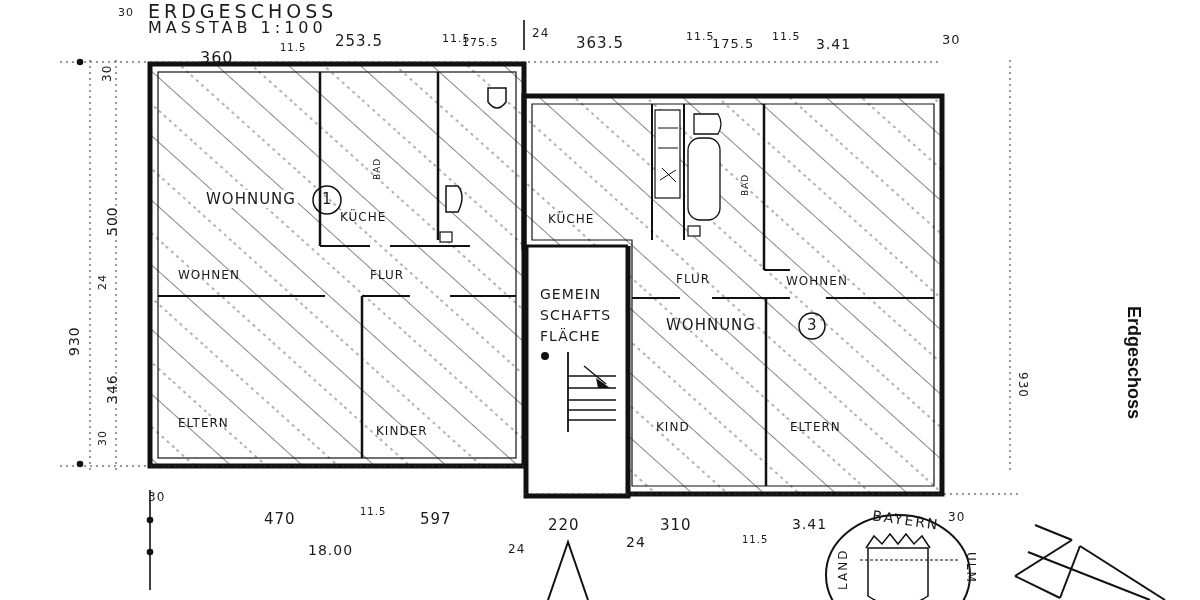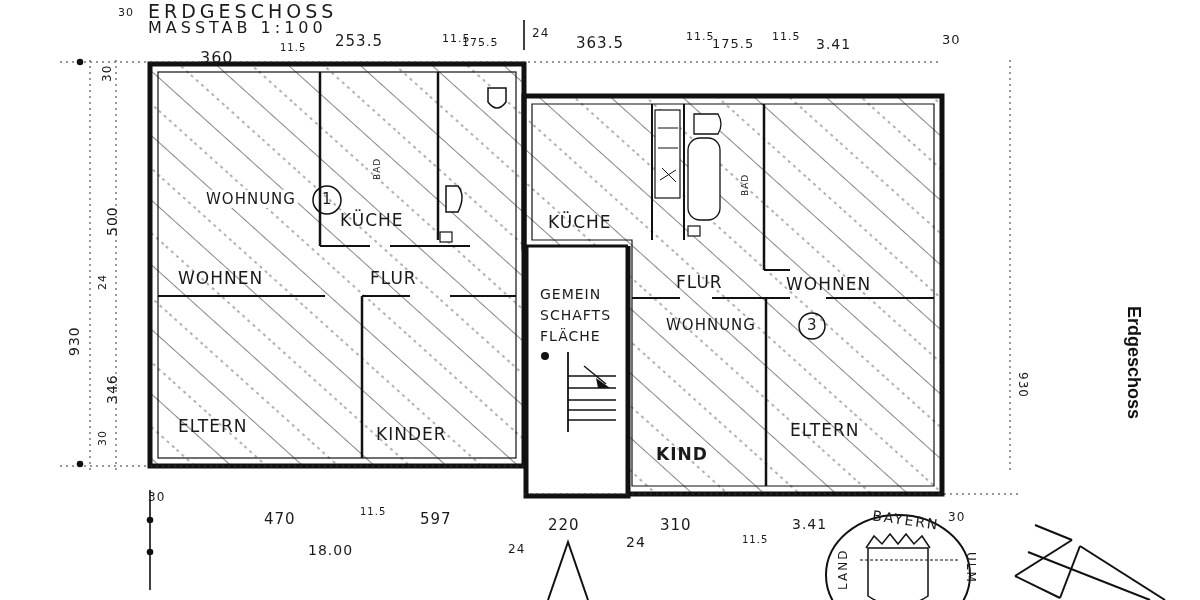--- a/index.html
+++ b/index.html
@@ -1,21 +1,21 @@
 <!DOCTYPE html>
 <html><head>
 <meta charset="utf-8">
 <style>
   html,body{margin:0;padding:0;background:#fff;}
   body{width:1200px;height:600px;overflow:hidden;position:relative;font-family:"DejaVu Sans",sans-serif;color:#111;}
   .abs{position:absolute;}
   .hand{font-family:"DejaVu Sans",sans-serif;color:#1a1a1a;letter-spacing:1px;}
   .title{font-size:19px;letter-spacing:4px;}
   .dim{font-size:13px;}
-  .room{font-size:17px;letter-spacing:1px;}
+  .room{font-size:12px;letter-spacing:1px;}
   .apt{font-size:15px;}
   svg{position:absolute;left:0;top:0;}
   .vtext{transform:rotate(-90deg);transform-origin:left top;white-space:nowrap;}
   .vtext90{transform:rotate(90deg);transform-origin:left top;white-space:nowrap;}
   .side-label{font-family:"Liberation Sans",sans-serif;font-weight:bold;font-size:18px;}
 </style>
 </head>
 <body>
 
 <svg width="1200" height="600">
@@ -177,21 +177,21 @@
 <div class="abs hand room" style="left:340px;top:210px;">KÜCHE</div>
 <div class="abs hand room" style="left:178px;top:268px;">WOHNEN</div>
 <div class="abs hand room" style="left:370px;top:268px;">FLUR</div>
 <div class="abs hand room" style="left:178px;top:416px;">ELTERN</div>
 <div class="abs hand room" style="left:376px;top:416px;margin-top:8px;">KINDER</div>
 <div class="abs hand room vtext" style="left:372px;top:180px;font-size:9px;">BAD</div>
 
 <div class="abs hand room" style="left:548px;top:212px;">KÜCHE</div>
 <div class="abs hand room" style="left:676px;top:272px;">FLUR</div>
 <div class="abs hand room" style="left:786px;top:274px;">WOHNEN</div>
-<div class="abs hand room" style="left:656px;top:444px;font-weight:bold;">KIND</div>
+<div class="abs hand room" style="left:656px;top:420px;">KIND</div>
 <div class="abs hand room" style="left:790px;top:420px;">ELTERN</div>
 <div class="abs hand room vtext" style="left:740px;top:196px;font-size:9px;">BAD</div>
 
 <div class="abs hand" style="left:540px;top:284px;font-size:14px;line-height:21px;">
   <div>GEMEIN</div>
   <div>SCHAFTS</div>
   <div>FLÄCHE</div>
 </div>
 
 <div class="abs hand" style="left:872px;top:512px;font-size:14px;letter-spacing:2px;transform:rotate(8deg);">BAYERN</div>

